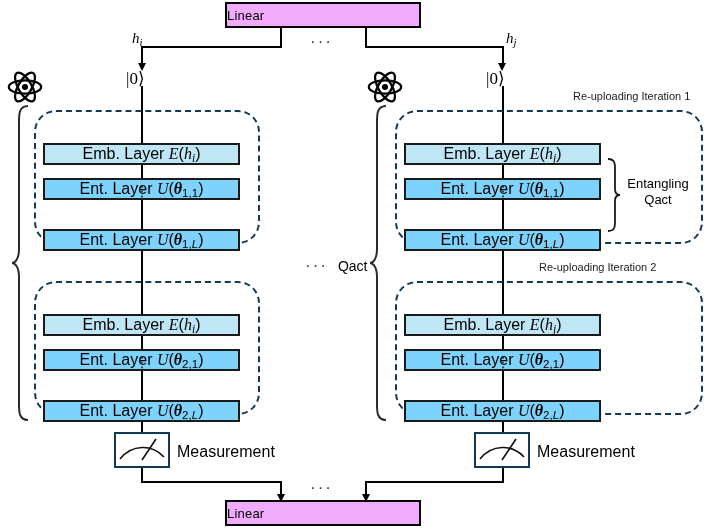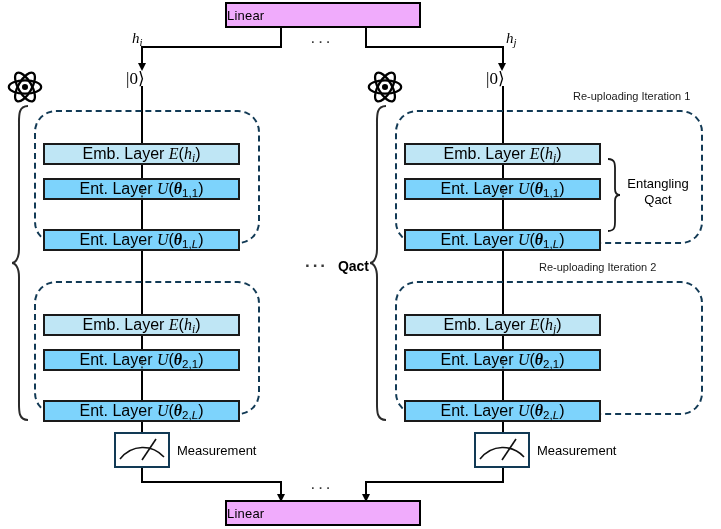--- a/index.html
+++ b/index.html
@@ -69,21 +69,21 @@
 
   .arrow-down {
     width: 0; height: 0;
     border-left: 4.5px solid transparent;
     border-right: 4.5px solid transparent;
     border-top: 8px solid #000000;
   }
 
   
   .lbl {
-    font-size: 13px;
+    font-size: 16px;
     color: #000000;
     white-space: nowrap;
   }
   .lbl-italic {
     font-family: "Liberation Serif", serif;
     font-style: italic;
     font-size: 15px;
     color: #000;
     white-space: nowrap;
   }
@@ -93,21 +93,21 @@
     color: #000;
     white-space: nowrap;
   }
   .lbl-reup {
     font-size: 11px;
     color: #1b1b1b;
     white-space: nowrap;
   }
   .lbl-qact {
     font-size: 14px;
-    font-weight: bold;
+    font-weight: normal;
     color: #000;
     white-space: nowrap;
   }
   .lbl-ent-depth {
     font-size: 13px;
     color: #000;
     text-align: center;
     line-height: 1.25;
   }
   .dots {

